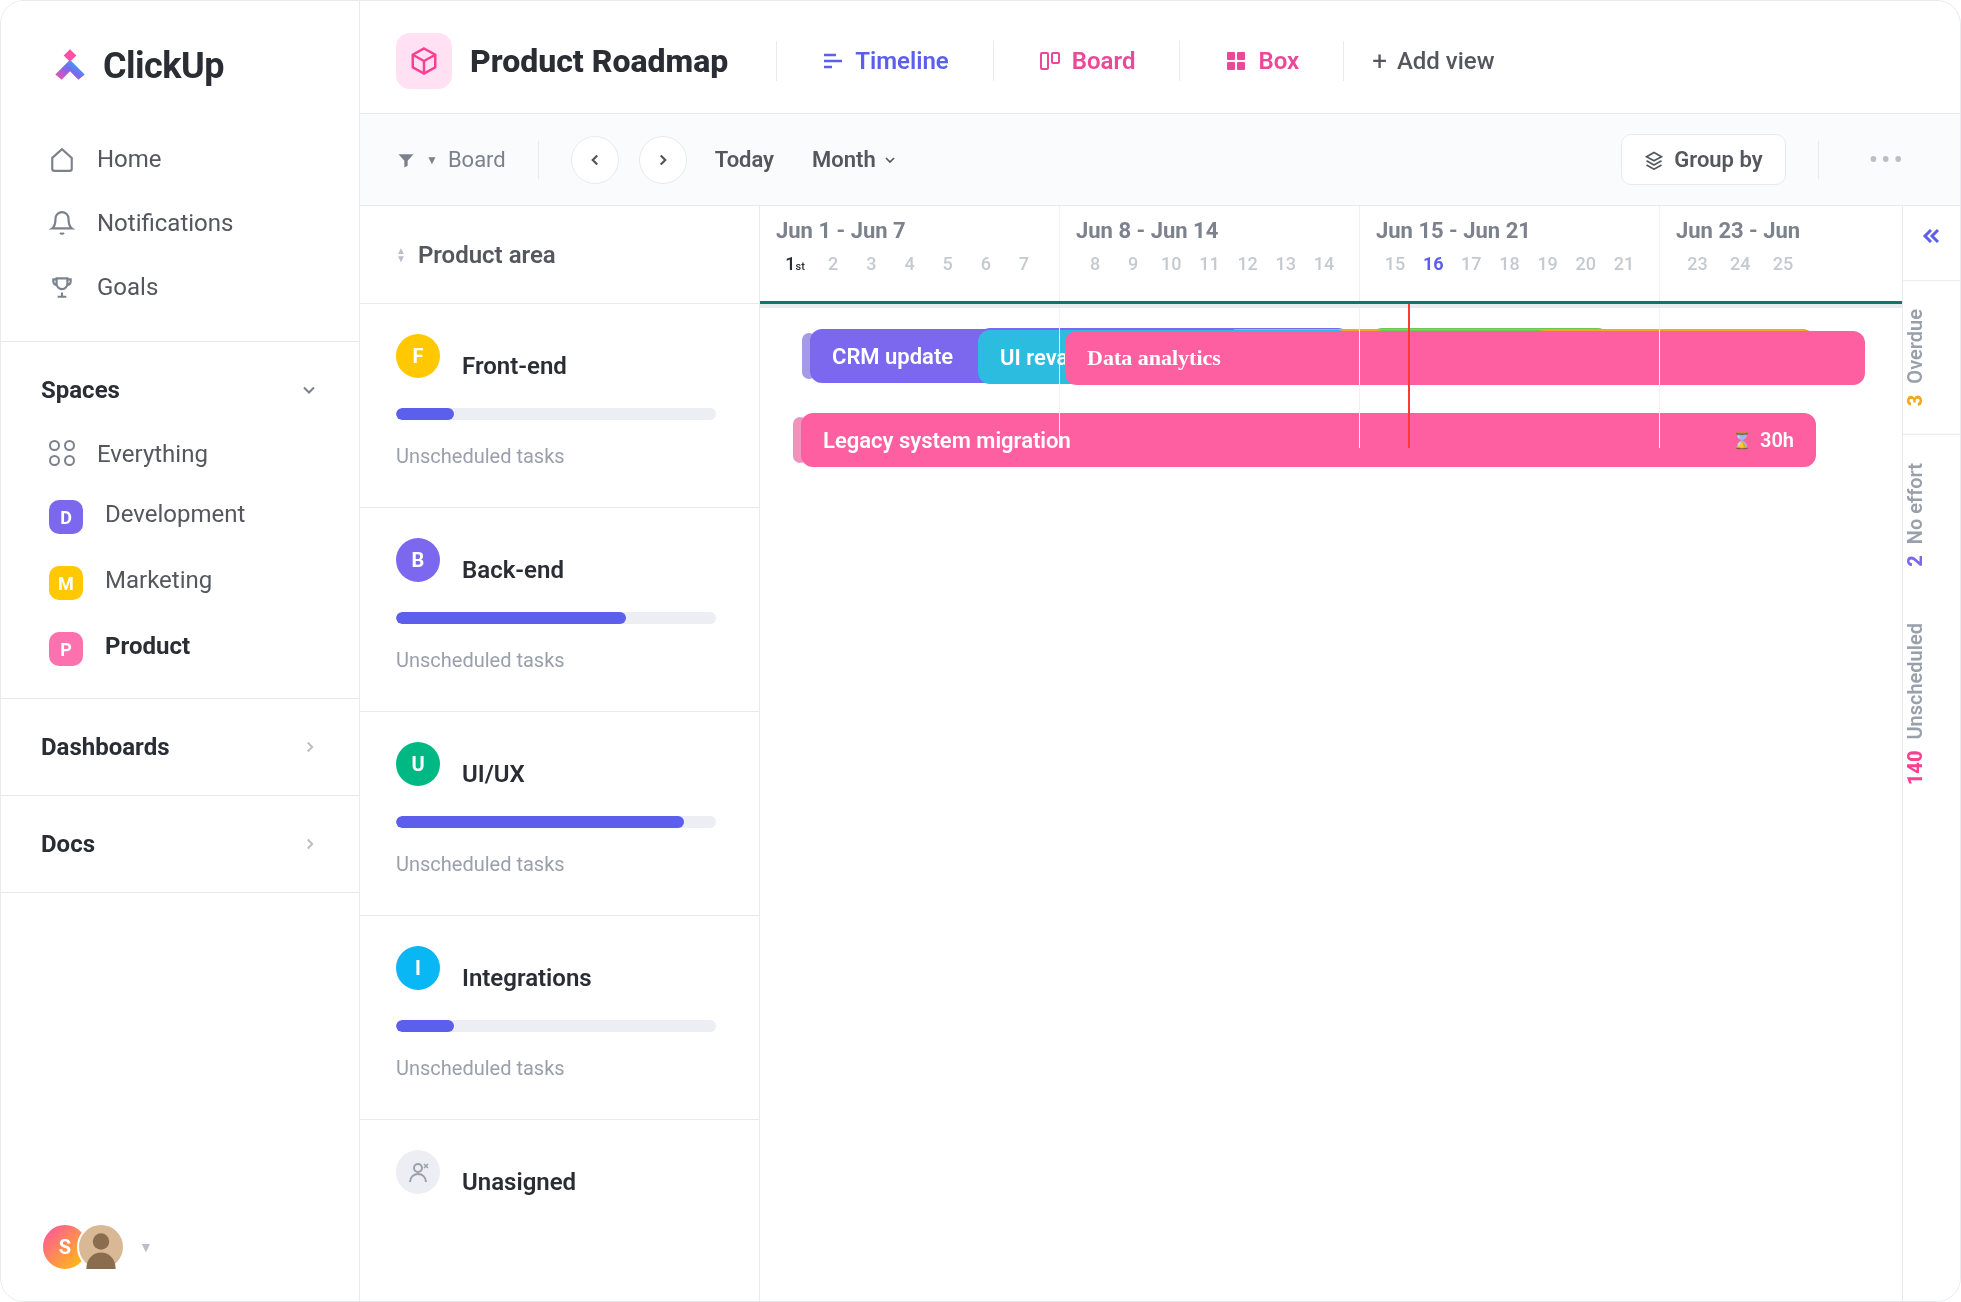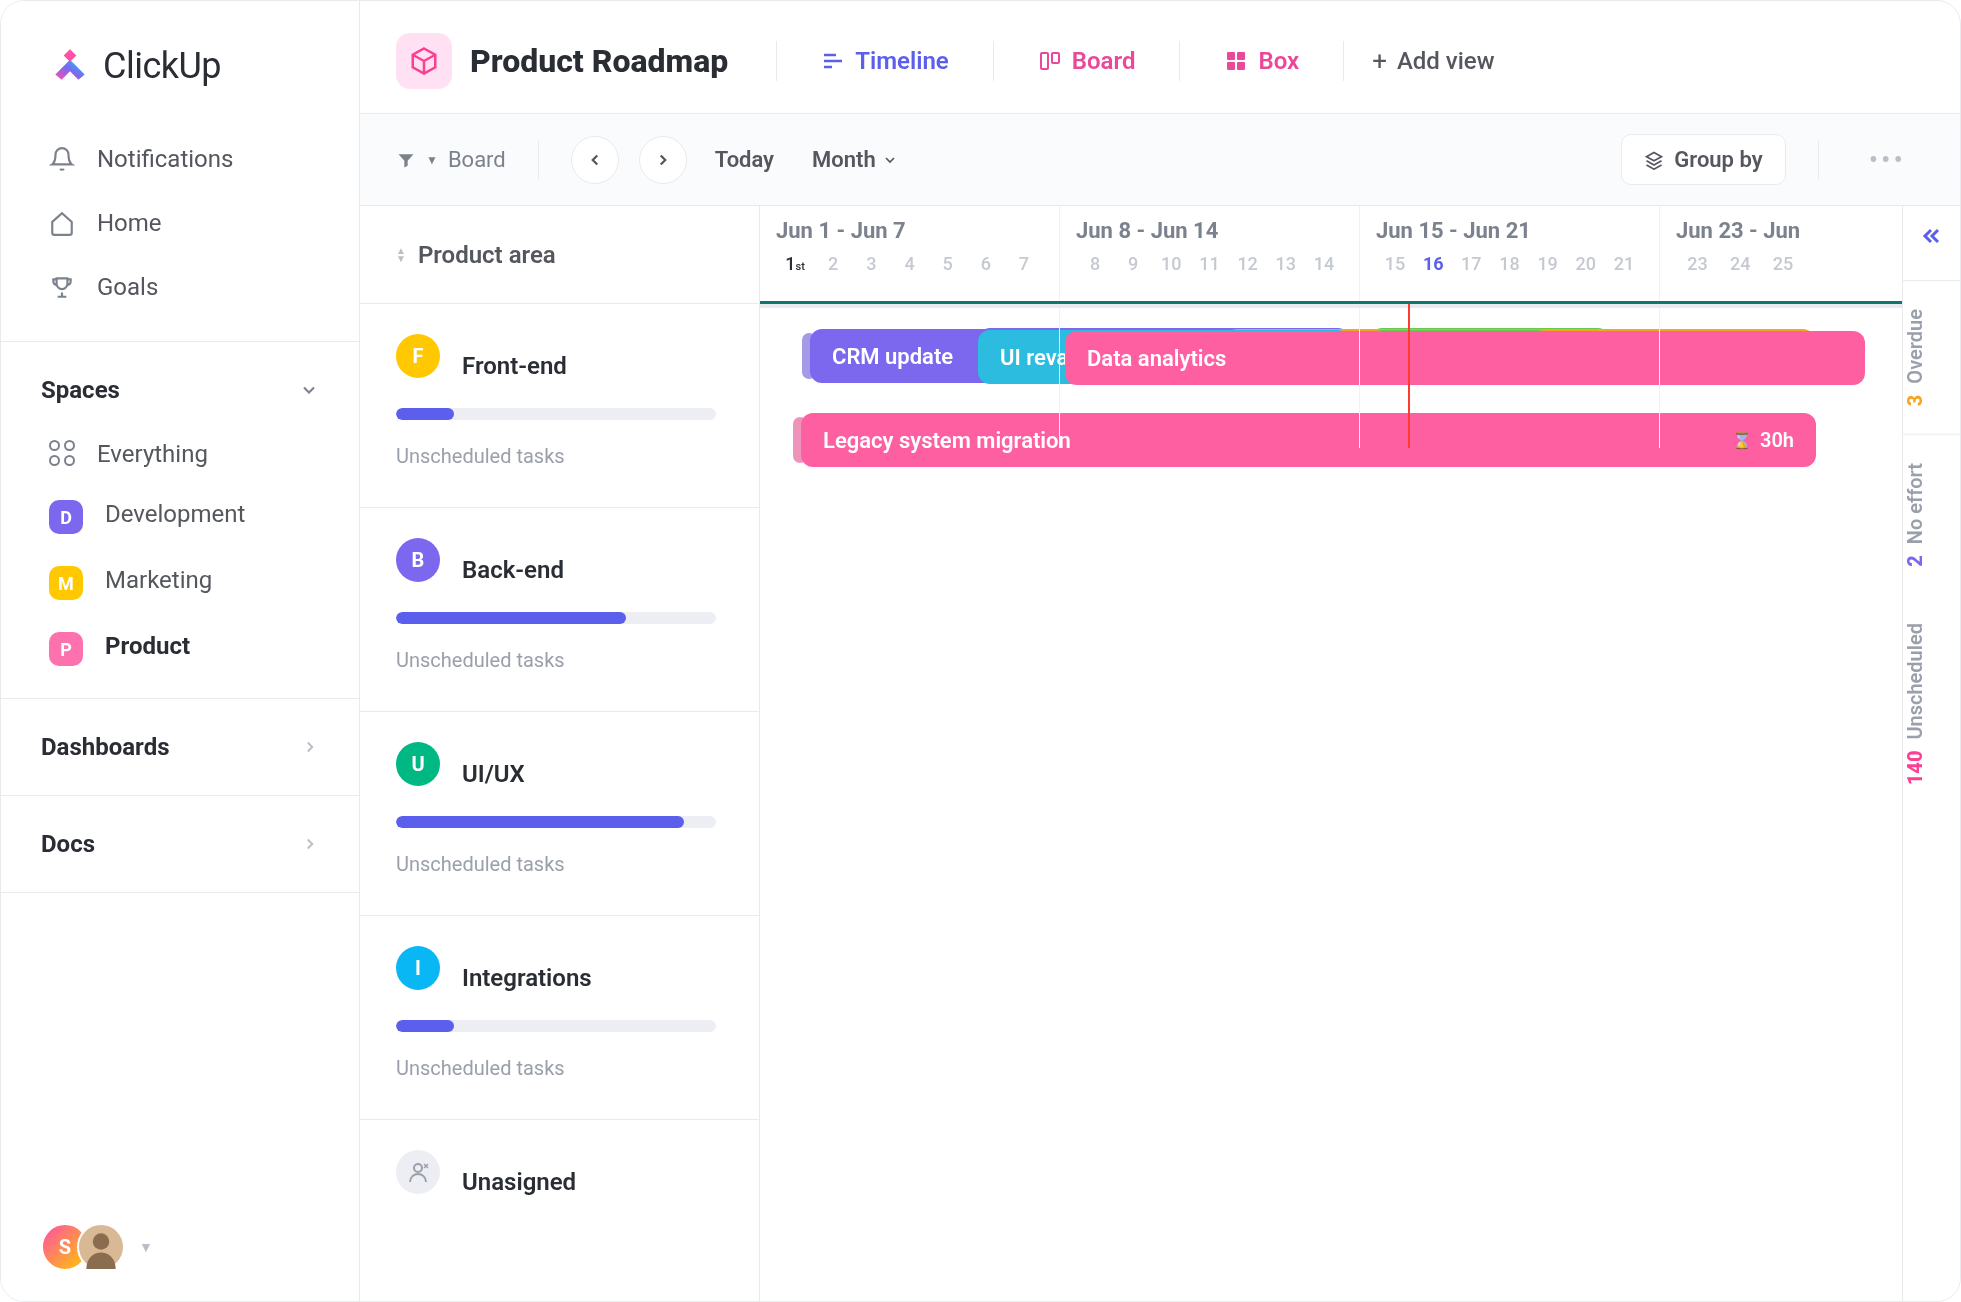--- a/index.html
+++ b/index.html
@@ -9,21 +9,21 @@
   color: #2a2e34;
   width: 1961px;
   height: 1302px;
   overflow: hidden;
 }
 .app { display: flex; height: 100%; border-radius: 24px; overflow: hidden; border: 1px solid #e8eaed; }
 
 .sidebar { width: 396px; background: #fff; border-right: 1px solid #e8eaed; display: flex; flex-direction: column; }
 .logo-row { display: flex; align-items: center; gap: 12px; padding: 44px 40px 30px 48px; }
 .logo-mark { width: 42px; height: 42px; }
-.logo-text { font-size: 36px; font-weight: 400; color: #2a2e34; letter-spacing: -0.5px;}
+.logo-text { font-size: 36px; font-weight: 700; color: #2a2e34; letter-spacing: -0.5px;}
 .nav-list { padding: 10px 24px; }
 .nav-item { display: flex; align-items: center; gap: 22px; padding: 18px 24px; font-size: 24px; color: #54575d; cursor: pointer; border-radius: 8px;}
 .nav-item .icon { width: 26px; height: 26px; color: #7c828d;}
 .divider { height: 1px; background: #e8eaed; margin: 12px 0; }
 .section-header { display: flex; align-items: center; justify-content: space-between; padding: 22px 40px 16px 40px; font-size: 24px; font-weight: 700; color: #2a2e34;}
 .section-header .chev { color: #7c828d; }
 .space-list { padding: 4px 24px; }
 .space-item { display: flex; align-items: flex-start; gap: 22px; padding: 16px 24px; font-size: 24px; color: #54575d; cursor: pointer; border-radius: 8px;}
 .space-item.active { font-weight: 700; color: #2a2e34; }
 .space-badge { width: 34px; height: 34px; border-radius: 10px; display: flex; align-items: center; justify-content: center; font-size: 18px; font-weight: 700; color: #fff; }
@@ -127,30 +127,30 @@
           </linearGradient>
         </defs>
         <path d="M6 28 L20 14 L34 28 L28 33 L20 25 L12 33 Z" fill="url(#g1)"></path>
         <path d="M14 10 L20 4 L26 10 L20 16 Z" fill="#ff4fa7"></path>
       </svg>
       <span class="logo-text">ClickUp</span>
     </div>
     <div class="nav-list">
       <div class="nav-item">
         <svg class="icon" viewBox="0 0 24 24" fill="none" stroke="currentColor" stroke-width="2">
+            <path d="M3 11l9-8 9 8v10a2 2 0 01-2 2H5a2 2 0 01-2-2z"></path>
+          </svg>
+        <span>Home</span>
+      </div>
+      <div class="nav-item">
+        <svg class="icon" viewBox="0 0 24 24" fill="none" stroke="currentColor" stroke-width="2">
             <path d="M18 8a6 6 0 10-12 0c0 7-3 9-3 9h18s-3-2-3-9"></path>
             <path d="M13.7 21a2 2 0 01-3.4 0"></path>
           </svg>
         <span>Notifications</span>
-      </div>
-      <div class="nav-item">
-        <svg class="icon" viewBox="0 0 24 24" fill="none" stroke="currentColor" stroke-width="2">
-            <path d="M3 11l9-8 9 8v10a2 2 0 01-2 2H5a2 2 0 01-2-2z"></path>
-          </svg>
-        <span>Home</span>
       </div>
       <div class="nav-item">
         <svg class="icon" viewBox="0 0 24 24" fill="none" stroke="currentColor" stroke-width="2">
             <path d="M8 21h8M12 17v4M7 4h10v5a5 5 0 01-10 0V4zM7 5H4v2a3 3 0 003 3M17 5h3v2a3 3 0 01-3 3"></path>
           </svg>
         <span>Goals</span>
       </div>
     </div>
     <div class="divider"></div>
     <div class="section-header">
@@ -478,21 +478,21 @@
             </div>
           </div>
 
           <div class="lane lane-right">
             <div class="grid-cols">
                 <div></div>
                 <div></div>
                 <div></div>
                 <div></div>
               </div>
-            <div class="bar" style="background:#fd5fa1; left:305px; width:800px;">
+            <div class="bar" style="background:#fd5fa1; left:305px; width:800px;font-family:Liberation Serif, serif;">
               <div class="shadow-edge" style="background:#e23a84"></div>
               <span>Data analytics</span>
             </div>
             <div class="bar row2" style="background:#fd5fa1; left:14px; width:1015px;margin-left:27px;">
               <div class="shadow-edge" style="background:#e23a84"></div>
               <span>Legacy system migration</span>
               <span class="right-meta">
                   <span class="hourglass">⌛</span>
                   <span>30h</span>
                 </span>

